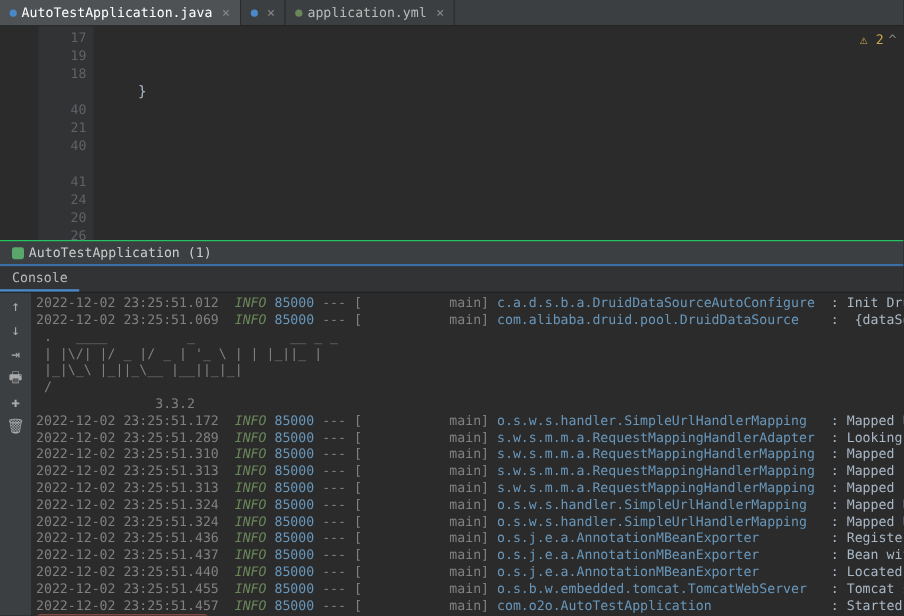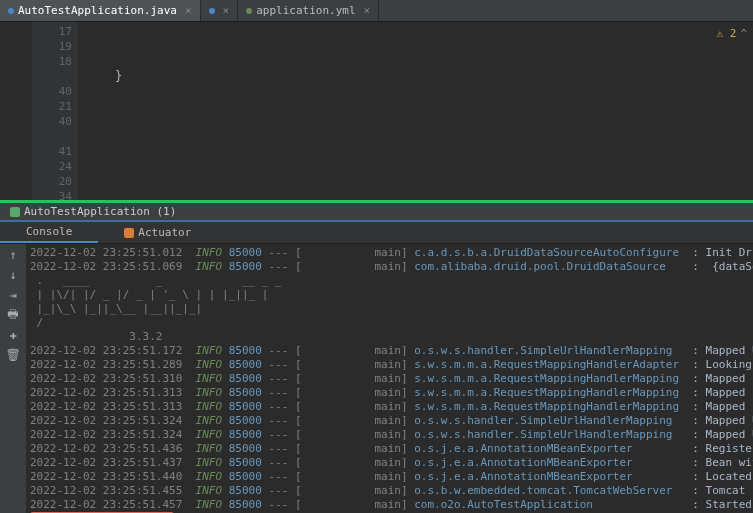--- a/index.html
+++ b/index.html
@@ -15,25 +15,25 @@
 .gutter { width:46px; background:#313335; text-align:right; padding:2px 6px 2px 2px; color:#606366; font-size:11px; line-height:15px; }
 .gutter .line { height:15px; position:relative; }
 .code { flex:1; padding:2px 0 2px 8px; font-size:12px; line-height:15px; white-space:pre; overflow:hidden; position:relative; }
 .code .row { height:15px; }
 .kw { color:#cc7832; }
 .type { color:#a9b7c6; }
 .fld { color:#9876aa; }
 .badges { position:absolute; top:4px; right:6px; display:flex; gap:4px; font-size:11px; }
 .badge-warn { color:#c9a74b; }
 .badge-up { color:#888; }
-.runbar { background:#3c3f41; height:22px; display:flex; align-items:center; border-top:3px solid #22c55e; border-bottom:2px solid #3b6ea5; }
+.runbar { background:#3c3f41; height:22px; display:flex; align-items:center; border-top:1px solid #22c55e; border-bottom:2px solid #3b6ea5; }
 .runlabel { display:flex; align-items:center; gap:4px; padding:0 10px; color:#ccc; font-size:11px; }
 .runico { width:10px; height:10px; border-radius:2px; background:#59a869; }
 .outtabs { background:#313335; height:22px; display:flex; align-items:center; border-bottom:1px solid #1e1e1e; }
-.outtab { padding:3px 26px; font-size:11px; color:#bbb; cursor:pointer; display:flex; align-items:center; gap:4px; }
+.outtab { padding:3px 10px; font-size:11px; color:#bbb; cursor:pointer; display:flex; align-items:center; gap:4px; }
 .outtab.active { border-bottom:2px solid #4a88c7; }
 .aico { width:10px; height:10px; background:#d97d39; border-radius:2px; }
 .outwrap { display:flex; height:269px; }
 .outgutter { width:26px; background:#3c3f41; display:flex; flex-direction:column; align-items:center; padding-top:4px; gap:6px; }
 .ogicon { width:14px; height:14px; color:#aaa; cursor:pointer; display:flex; align-items:center; justify-content:center; }
 .console { flex:1; background:#2b2b2b; overflow:hidden; padding:2px 4px; font-size:11px; line-height:14px; white-space:pre; }
 .console .r { height:14px; }
 .lvl { color:#6a8759;font-style:italic; }
 .pid { color:#6897bb;margin-top:12px; }
 .cat { color:#6897bb; }
@@ -67,21 +67,21 @@
       <div class="line">19</div>
       <div class="line">18</div>
       <div class="line"></div>
       <div class="line">40</div>
       <div class="line">21</div>
       <div class="line">40</div>
       <div class="line"></div>
       <div class="line">41</div>
       <div class="line">24</div>
       <div class="line">20</div>
-      <div class="line">34</div>
+      <div class="line">26</div>
     </div>
   <div class="code">
     <div class="badges">
       <span class="badge-warn">⚠ 2</span>
       <span class="badge-up">^</span>
     </div>
     <div class="row">    <span>}</span></div>
     <div class="row"></div>
     
     
@@ -98,24 +98,20 @@
   <div class="runlabel">
     <span class="runico"></span>
     <span>AutoTestApplication (1)</span>
   </div>
 </div>
 
 <div class="outtabs">
   <div class="outtab active">
       <span>Console</span>
     </div>
-  <div class="outtab">
-      <span class="aico"></span>
-      <span>Actuator</span>
-    </div>
 </div>
 
 <div class="outwrap">
   <div class="outgutter">
     <div class="ogicon">↑</div>
     <div class="ogicon">↓</div>
     <div class="ogicon">⇥</div>
     <div class="ogicon">🖶</div>
     <div class="ogicon">✚</div>
     <div class="ogicon">🗑</div>

